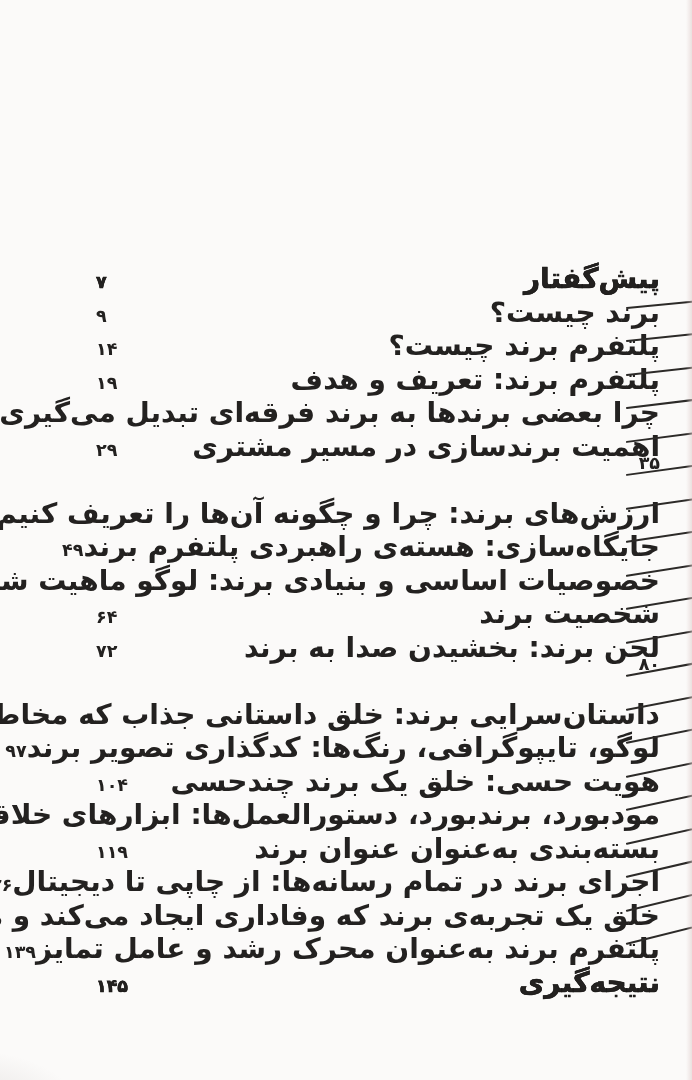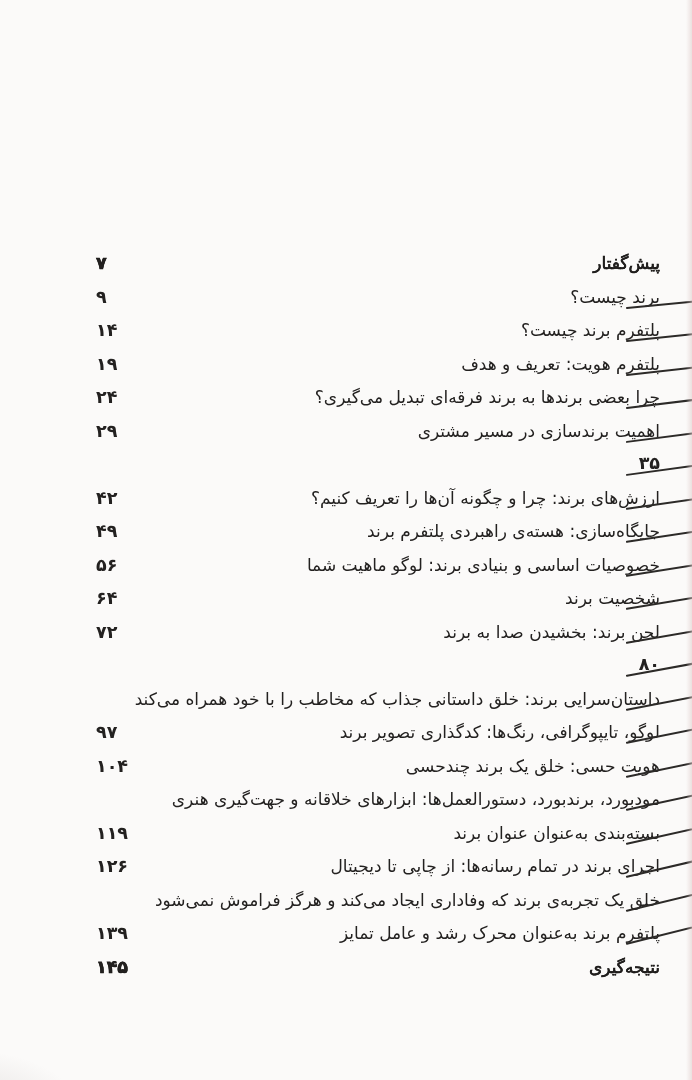--- a/index.html
+++ b/index.html
@@ -44,25 +44,26 @@
   }
   .toc-row {
     position: relative;
     display: flex;
     direction: rtl;
     justify-content: space-between;
     align-items: baseline;
     height: 33.5px;
   }
   .toc-title {
-    font-size: 17px;
-    font-weight: normal;
+    font-size: 28px;
+    font-weight: bold;
     white-space: nowrap;
     letter-spacing: -0.2px;
     line-height: 1.35;
+    margin-top: 8px;
   }
   .toc-page {
     font-size: 17.5px;
     font-weight: bold;
     white-space: nowrap;
     padding-left: 2px;
   }
   .toc-row.emph .toc-title,
   .toc-row.emph .toc-page {
     -webkit-text-stroke: 0.55px #1a1817;
@@ -94,21 +95,21 @@
     <span class="toc-title">برند چیست؟</span>
     <span class="toc-page">۹</span>
     <span class="toc-dash" style="transform: rotate(-5.45deg);"></span>
   </div>
       <div class="toc-row">
     <span class="toc-title">پلتفرم برند چیست؟</span>
     <span class="toc-page">۱۴</span>
     <span class="toc-dash" style="transform: rotate(-5.9deg);"></span>
   </div>
       <div class="toc-row">
-    <span class="toc-title">پلتفرم هویت: تعریف و هدف</span>
+    <span class="toc-title">پلتفرم برند: تعریف و هدف</span>
     <span class="toc-page">۱۹</span>
     <span class="toc-dash" style="transform: rotate(-6.35deg);"></span>
   </div>
       <div class="toc-row">
     <span class="toc-title">چرا بعضی برندها به برند فرقه‌ای تبدیل می‌گیری؟</span>
     <span class="toc-page">۲۴</span>
     <span class="toc-dash" style="transform: rotate(-6.8deg);"></span>
   </div>
       <div class="toc-row">
     <span class="toc-title">اهمیت برندسازی در مسیر مشتری</span>

